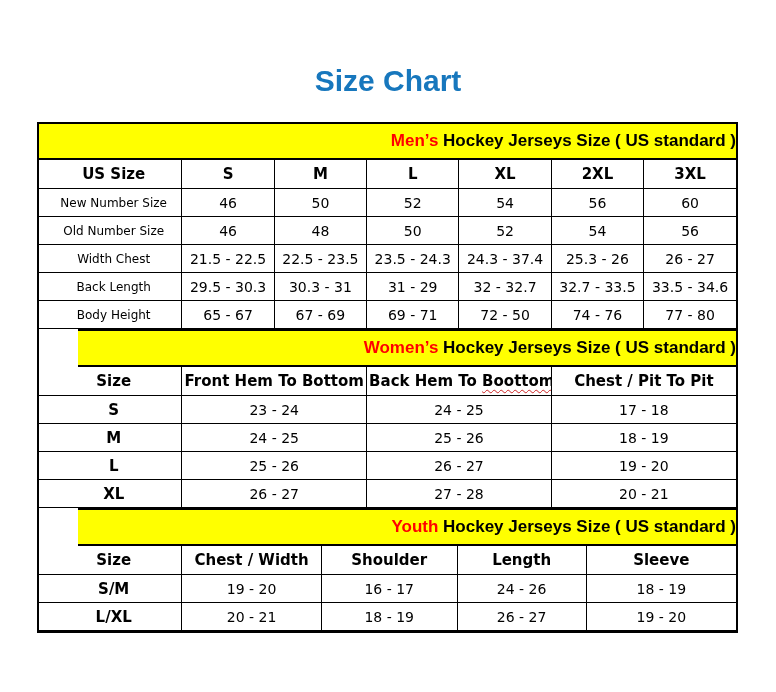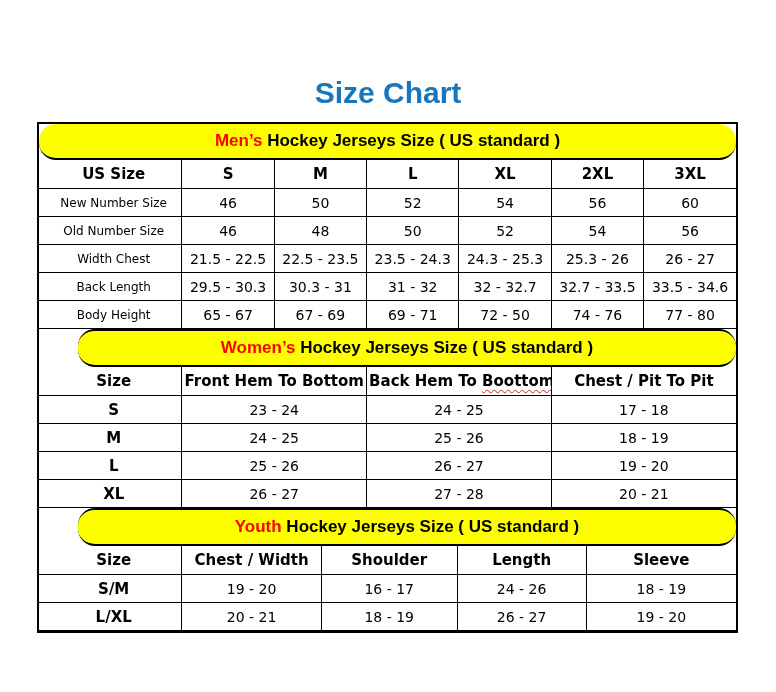--- a/index.html
+++ b/index.html
@@ -9,21 +9,21 @@
   }
   body {
     position: relative;
     width: 776px;
     height: 692px;
     font-family: "DejaVu Sans", sans-serif;
     color: #000;
   }
   .page-title {
     position: absolute;
-    top: 76px;
+    top: 64px;
     left: 0;
     width: 100%;
     text-align: center;
     font-family: "Liberation Sans", sans-serif;
     font-size: 30px;
     font-weight: 700;
     color: var(--blue, #1777bd);
   }
   .chart {
     position: absolute;
@@ -32,26 +32,25 @@
     width: 701px;
     box-sizing: border-box;
     border: 2px solid #000;
     background: #fff;
   }
   .section-title {
     background: var(--yellow, #ffff00);
     border-bottom: 2px solid #000;
     height: 34px;
     line-height: 34px;
-    text-align: center;
+    text-align: right;
     font-family: "Liberation Sans", sans-serif;
     font-weight: 700;
     font-size: 17px;
     white-space: pre;
-    border-radius: 17px;
   }
   .section-title.mid {
     border-top: 2px solid #000;
     margin-left: 39px;
   }
   .accent {
     color: var(--red, #ff0000);
   }
   table {
     width: 100%;
@@ -135,29 +134,29 @@
       <td>50</td>
       <td>52</td>
       <td>54</td>
       <td>56</td>
     </tr>
     <tr>
       <td class="rowlabel">Width Chest</td>
       <td>21.5 - 22.5</td>
       <td>22.5 - 23.5</td>
       <td>23.5 - 24.3</td>
-      <td>24.3 - 25.3</td>
+      <td>24.3 - 37.4</td>
       <td>25.3 - 26</td>
       <td>26 - 27</td>
     </tr>
     <tr>
       <td class="rowlabel">Back Length</td>
       <td>29.5 - 30.3</td>
       <td>30.3 - 31</td>
-      <td>31 - 32</td>
+      <td>31 - 29</td>
       <td>32 - 32.7</td>
       <td>32.7 - 33.5</td>
       <td>33.5 - 34.6</td>
     </tr>
     <tr>
       <td class="rowlabel">Body Height</td>
       <td>65 - 67</td>
       <td>67 - 69</td>
       <td>69 - 71</td>
       <td>72 - 50</td>

